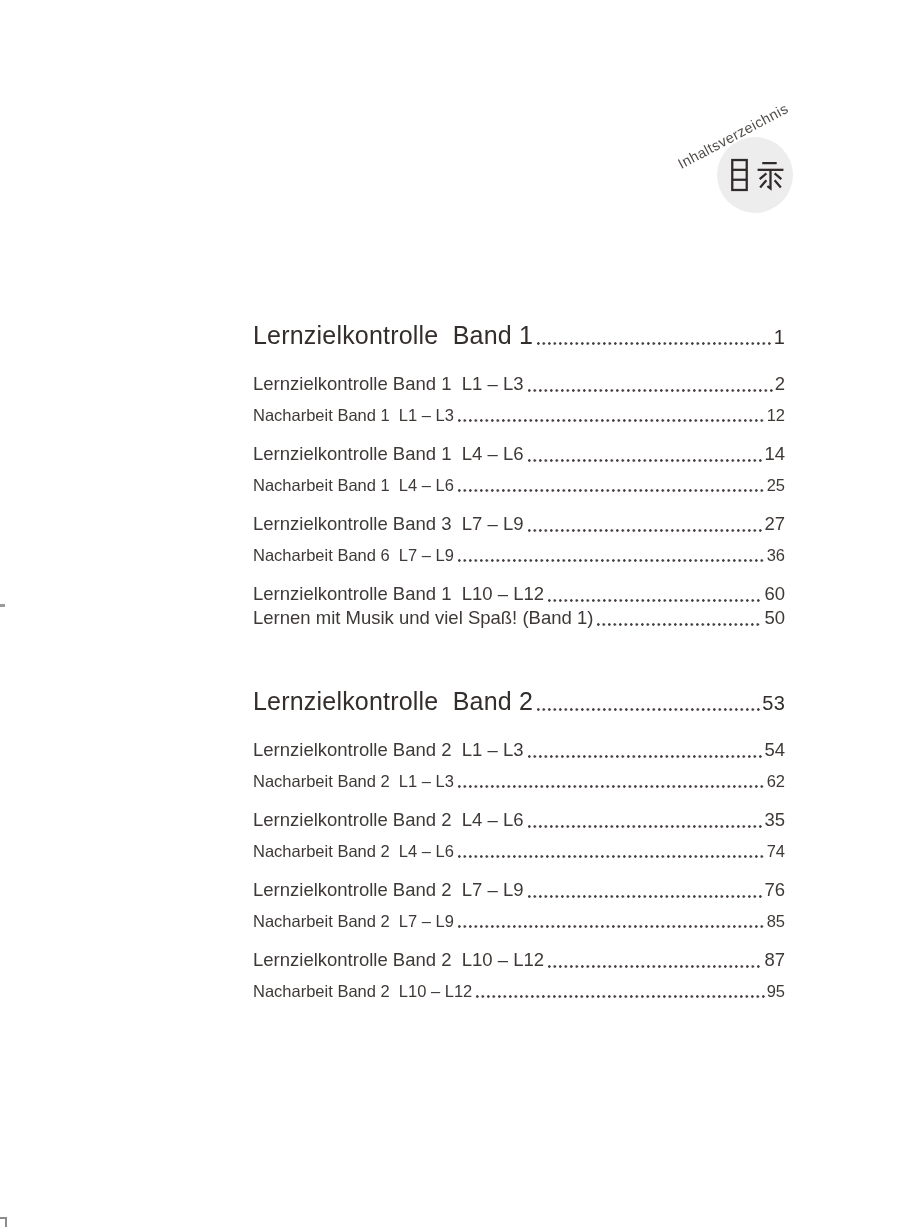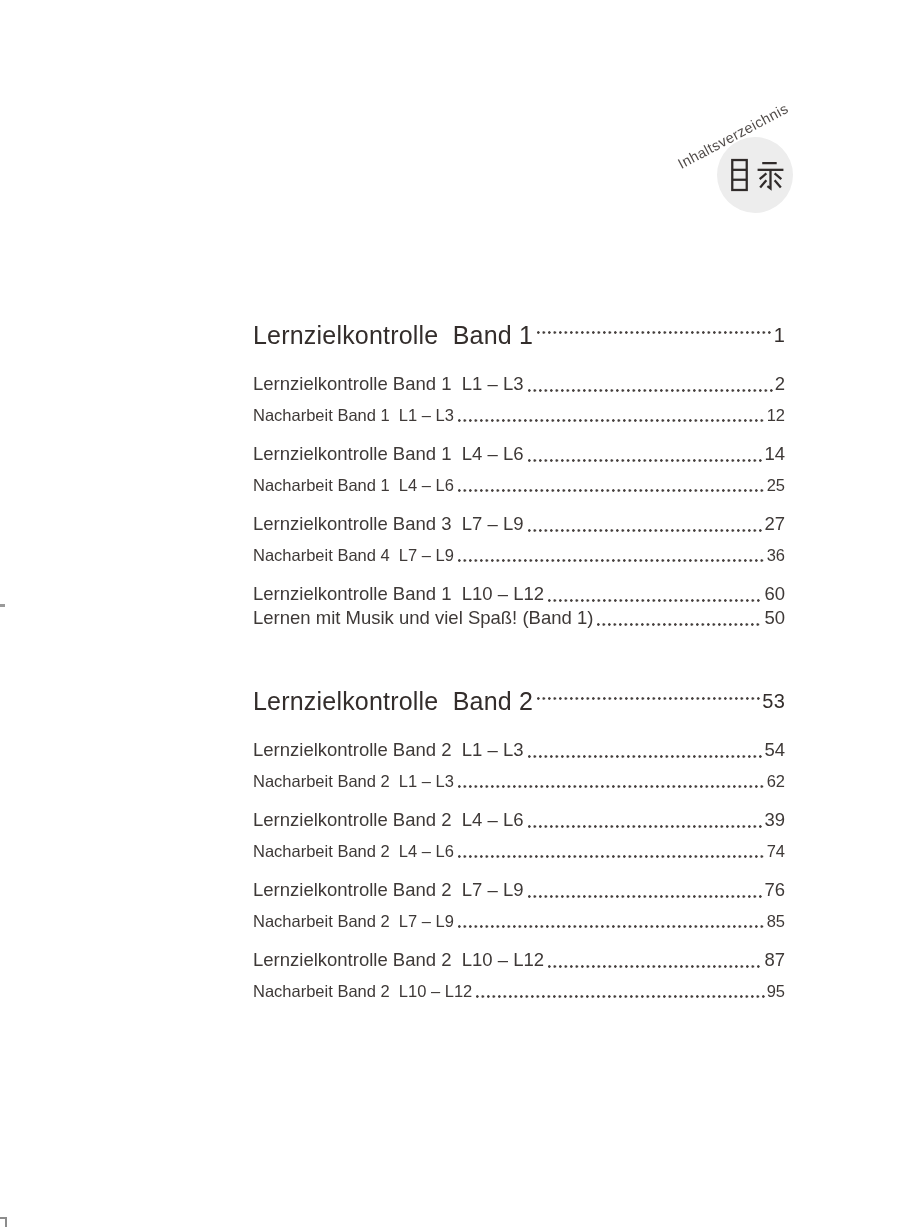--- a/index.html
+++ b/index.html
@@ -29,21 +29,21 @@
   .badge svg { display: block; }
 
   
   .toc {
     position: absolute; left: 253px; top: 320px; width: 532px;
     color: #3e3937;
   }
   .row { display: flex; align-items: flex-end; }
   .lbl, .pg { white-space: pre; }
 
-  .title-row { font-size: 25px; line-height: 30px; color: #332d2b; letter-spacing: 0.2px; margin-bottom: 22px; align-items: center; }
+  .title-row { font-size: 25px; line-height: 30px; color: #332d2b; letter-spacing: 0.2px; margin-bottom: 22px; }
   .title-row .pg { font-size: 20px; line-height: 26px; }
 
   .lvl1 { font-size: 18.5px; line-height: 24px; }
   .lvl2 { font-size: 16.5px; line-height: 22px; margin-top: 8px; margin-bottom: 16px; text-align: center; }
 
   .sec2 { margin-top: 56px; }
 
   .leader {
     flex: 1 1 auto; height: 3px;
     margin: 0 2px 4px 4px;
@@ -119,21 +119,21 @@
       <span class="leader"></span>
       <span class="pg">25</span>
     </div>
 
     <div class="row lvl1">
       <span class="lbl">Lernzielkontrolle Band 3  L7 – L9</span>
       <span class="leader"></span>
       <span class="pg">27</span>
     </div>
     <div class="row lvl2">
-      <span class="lbl">Nacharbeit Band 4  L7 – L9</span>
+      <span class="lbl">Nacharbeit Band 6  L7 – L9</span>
       <span class="leader"></span>
       <span class="pg">36</span>
     </div>
 
     <div class="row lvl1">
       <span class="lbl">Lernzielkontrolle Band 1  L10 – L12</span>
       <span class="leader"></span>
       <span class="pg">60</span>
     </div>
 
@@ -158,21 +158,21 @@
     </div>
     <div class="row lvl2">
       <span class="lbl">Nacharbeit Band 2  L1 – L3</span>
       <span class="leader"></span>
       <span class="pg">62</span>
     </div>
 
     <div class="row lvl1">
       <span class="lbl">Lernzielkontrolle Band 2  L4 – L6</span>
       <span class="leader"></span>
-      <span class="pg">39</span>
+      <span class="pg">35</span>
     </div>
     <div class="row lvl2">
       <span class="lbl">Nacharbeit Band 2  L4 – L6</span>
       <span class="leader"></span>
       <span class="pg">74</span>
     </div>
 
     <div class="row lvl1">
       <span class="lbl">Lernzielkontrolle Band 2  L7 – L9</span>
       <span class="leader"></span>

